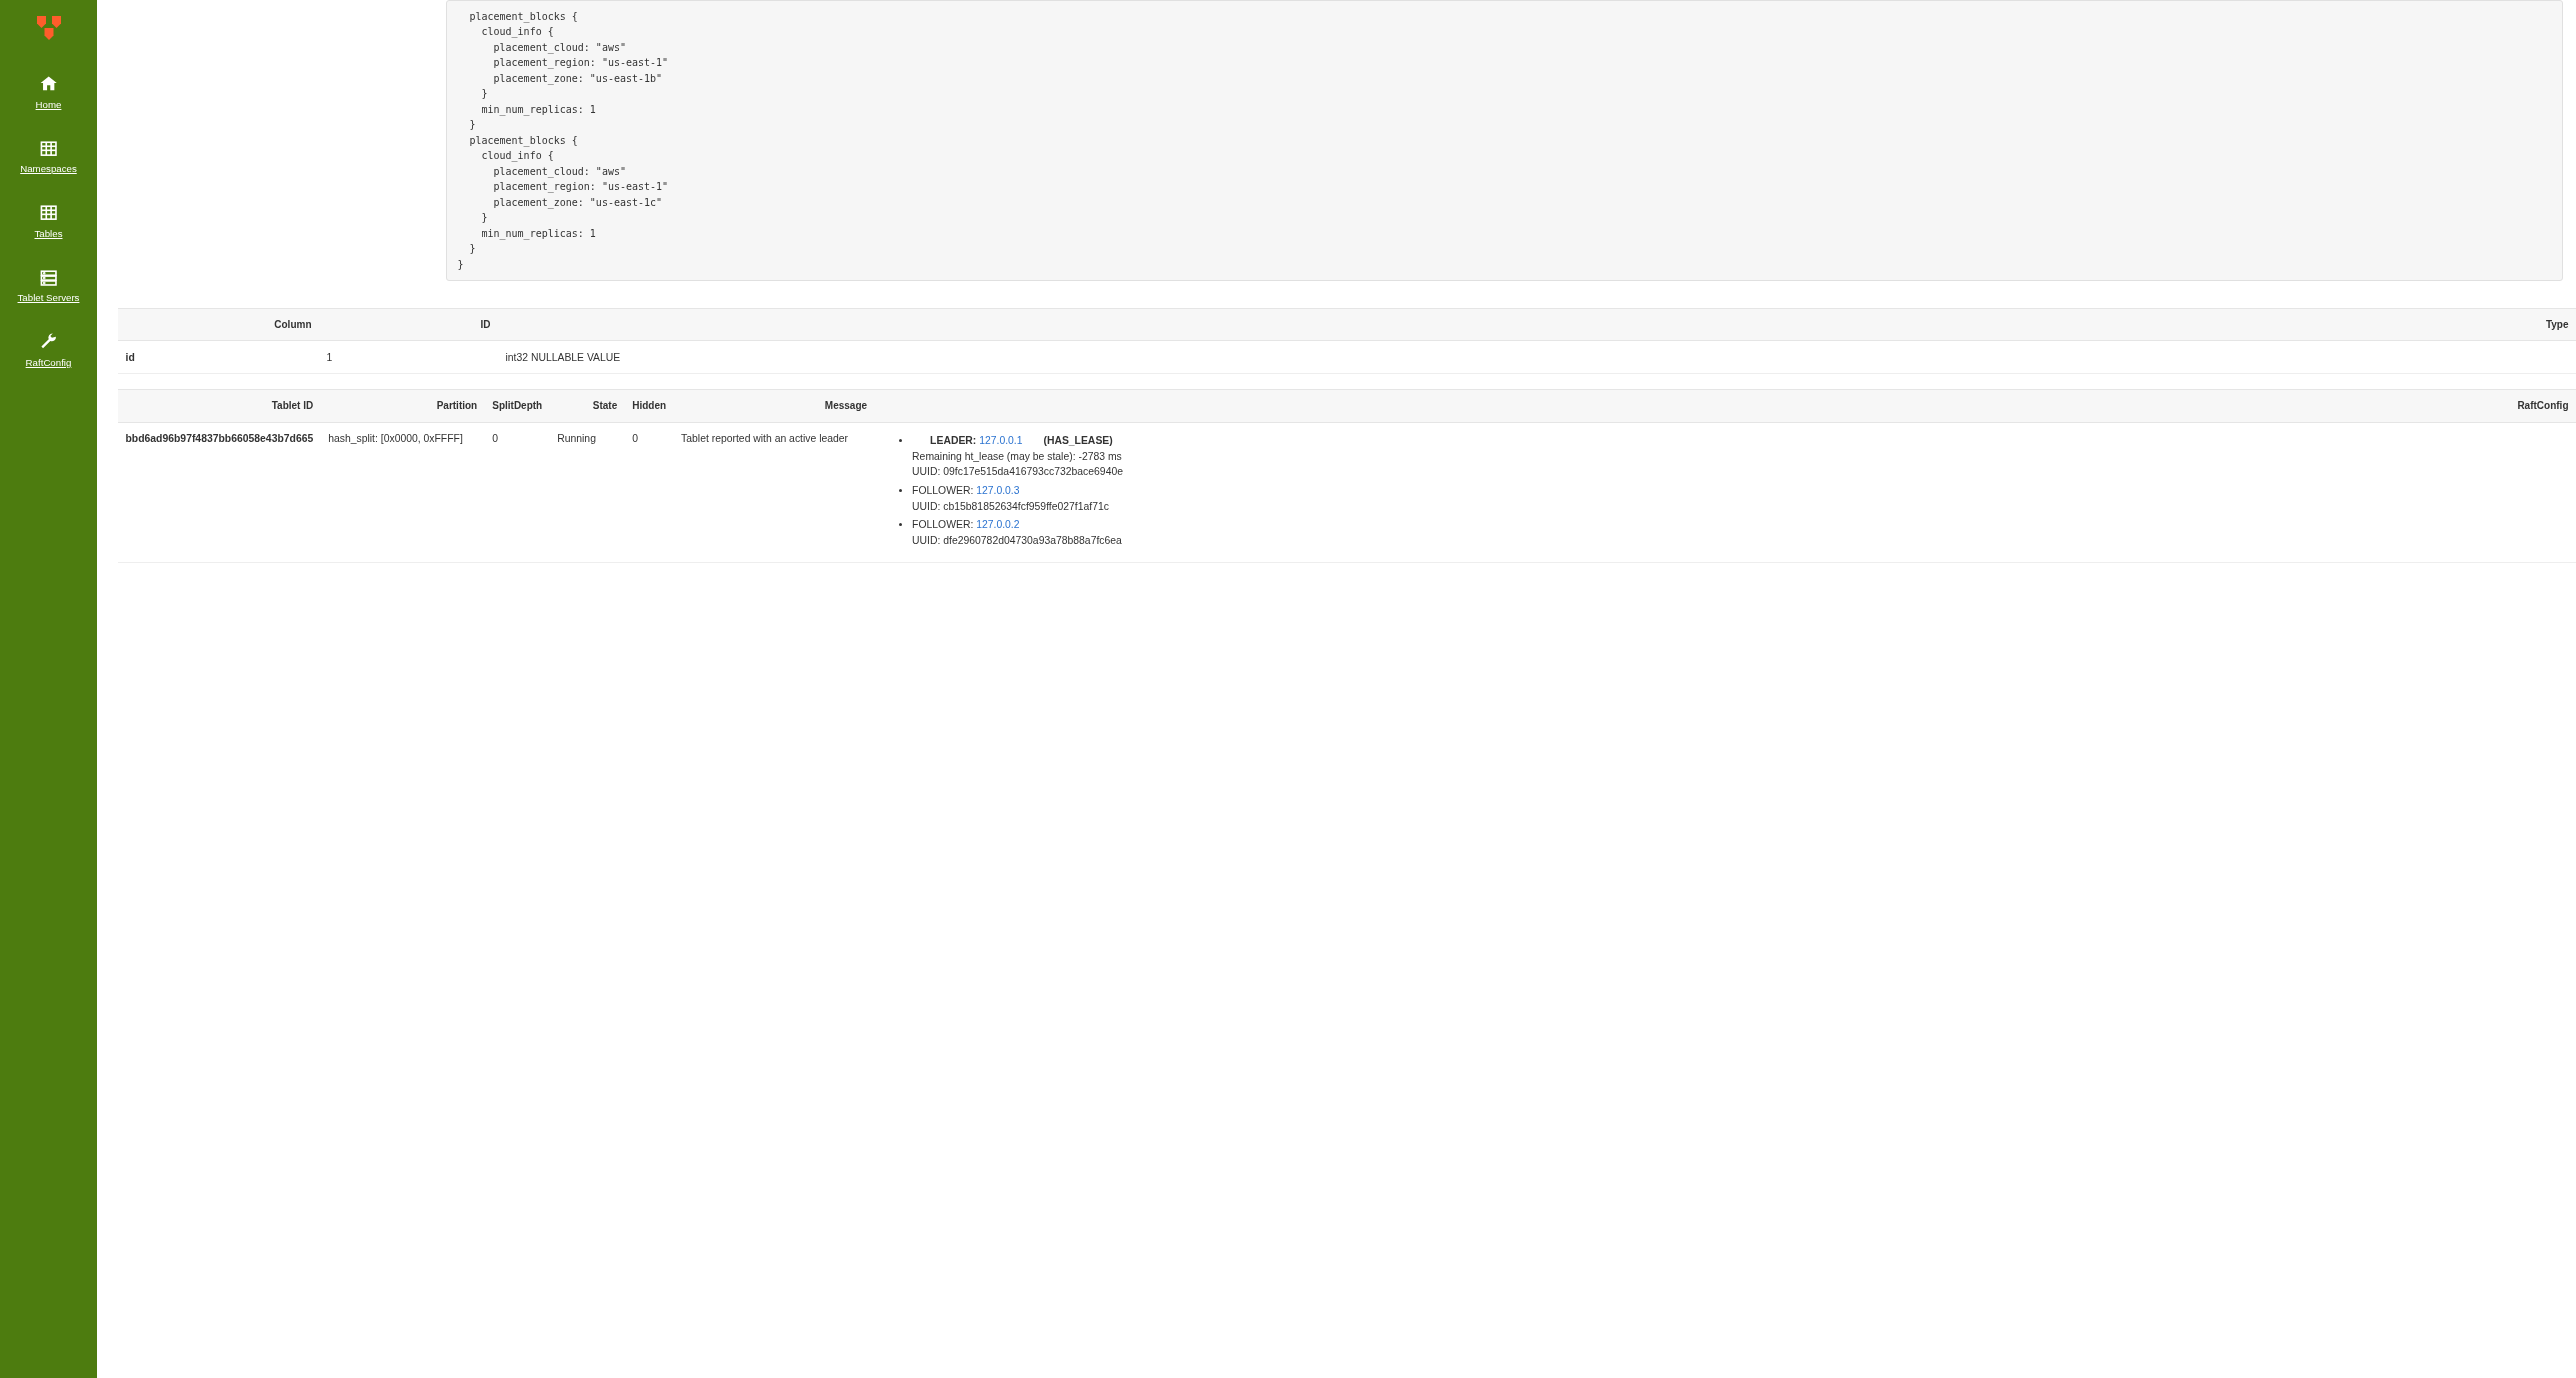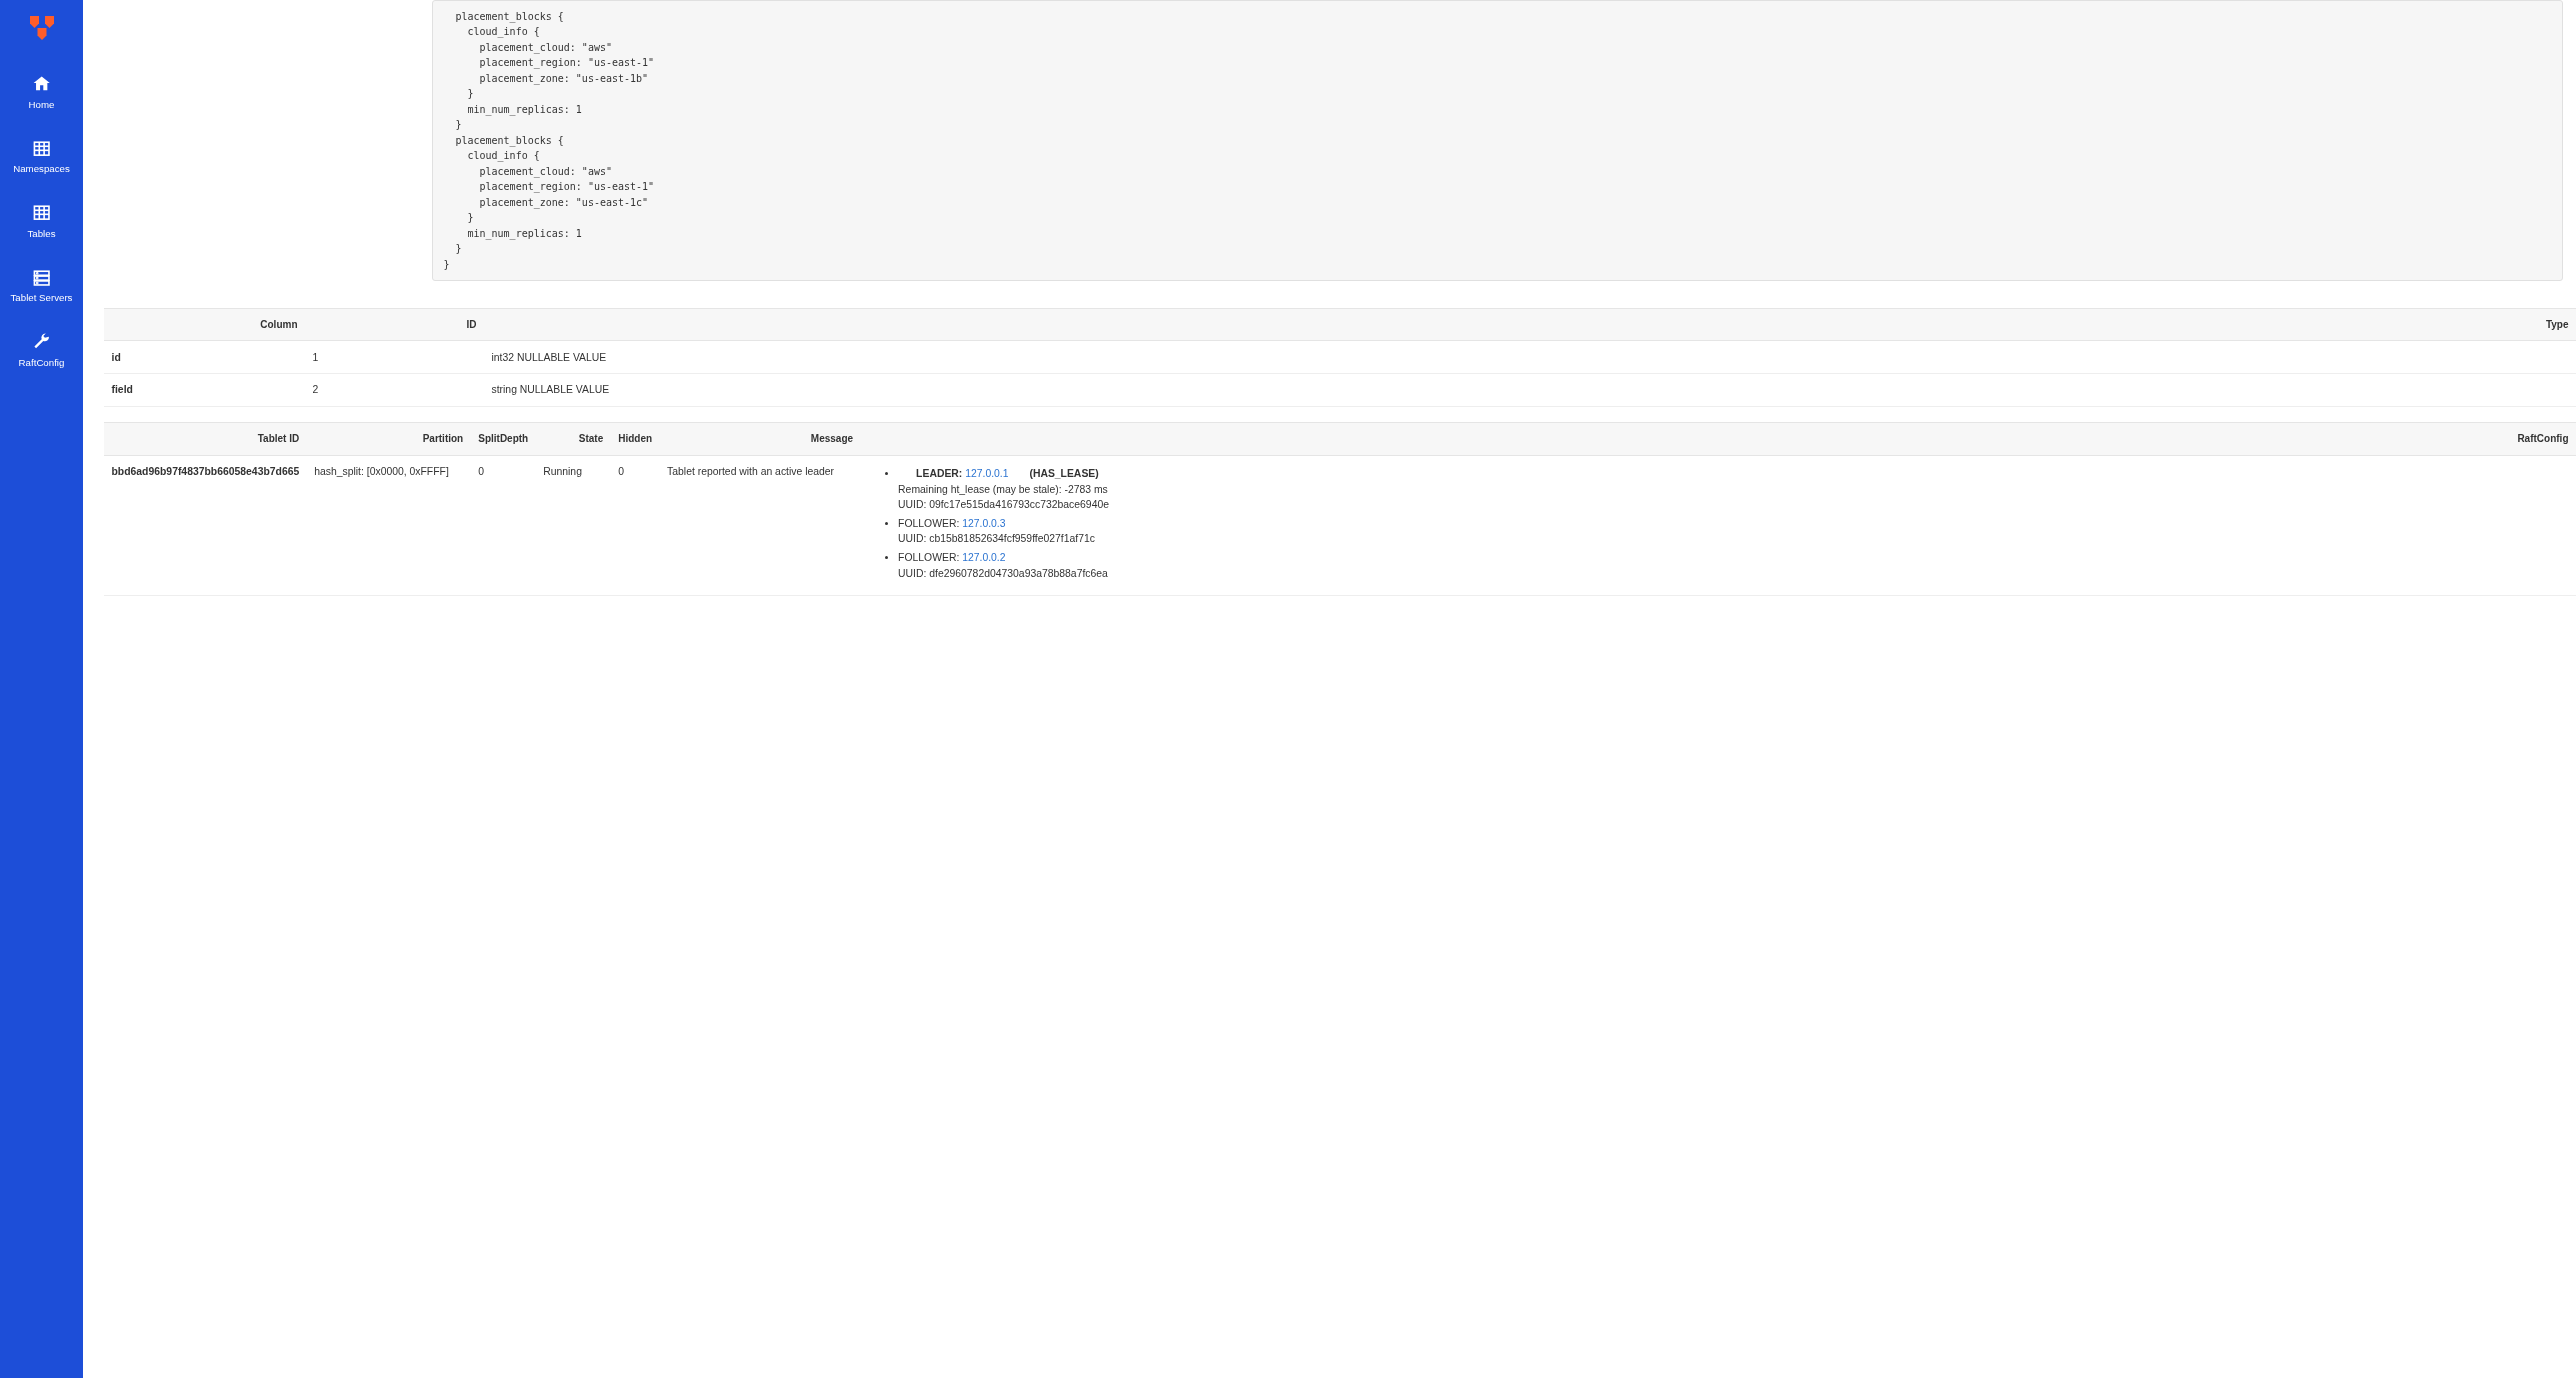--- a/index.html
+++ b/index.html
@@ -1,28 +1,29 @@
 <!DOCTYPE html>
 <html style="font-size:12px"><head>
 <meta charset="utf-8">
 <style>
   * { margin: 0; padding: 0; box-sizing: border-box; }
   body { font-family: -apple-system, BlinkMacSystemFont, "Segoe UI", Helvetica, Arial, sans-serif; font-size: 10.4px; color: #333; background: #fff; }
   
   .layout { display: flex; min-height: 100vh; }
   
   .sidebar {
-    width: 83px;
-    background: #1d4ed8;
+    width: 97px;
+    background: #4d7c0f;
     color: #fff;
     display: flex;
     flex-direction: column;
     align-items: center;
     padding-top: 13.4px;
     flex-shrink: 0;
+    text-decoration: underline;
   }
   .logo { width: 30px; height: 30px; margin-bottom: 30px; }
   .nav-item {
     display: flex;
     flex-direction: column;
     align-items: center;
     gap: 4.5px;
     margin-bottom: 28px;
     cursor: pointer;
     color: #fff;
@@ -180,25 +181,20 @@
           <th style="width:201px">Column</th>
           <th style="width:179px">ID</th>
           <th>Type</th>
         </tr>
       </thead>
       <tbody id="columns-body">
           <tr>
             <td class="row-key">id</td>
             <td>1</td>
             <td>int32 NULLABLE VALUE</td>
-          </tr>
-          <tr>
-            <td class="row-key">field</td>
-            <td>2</td>
-            <td>string NULLABLE VALUE</td>
           </tr>
         </tbody>
     </table>
 
     <table class="data tablets">
       <thead>
         <tr>
           <th style="width:194px">Tablet ID</th>
           <th style="width:164px">Partition</th>
           <th style="width:60px">SplitDepth</th>

